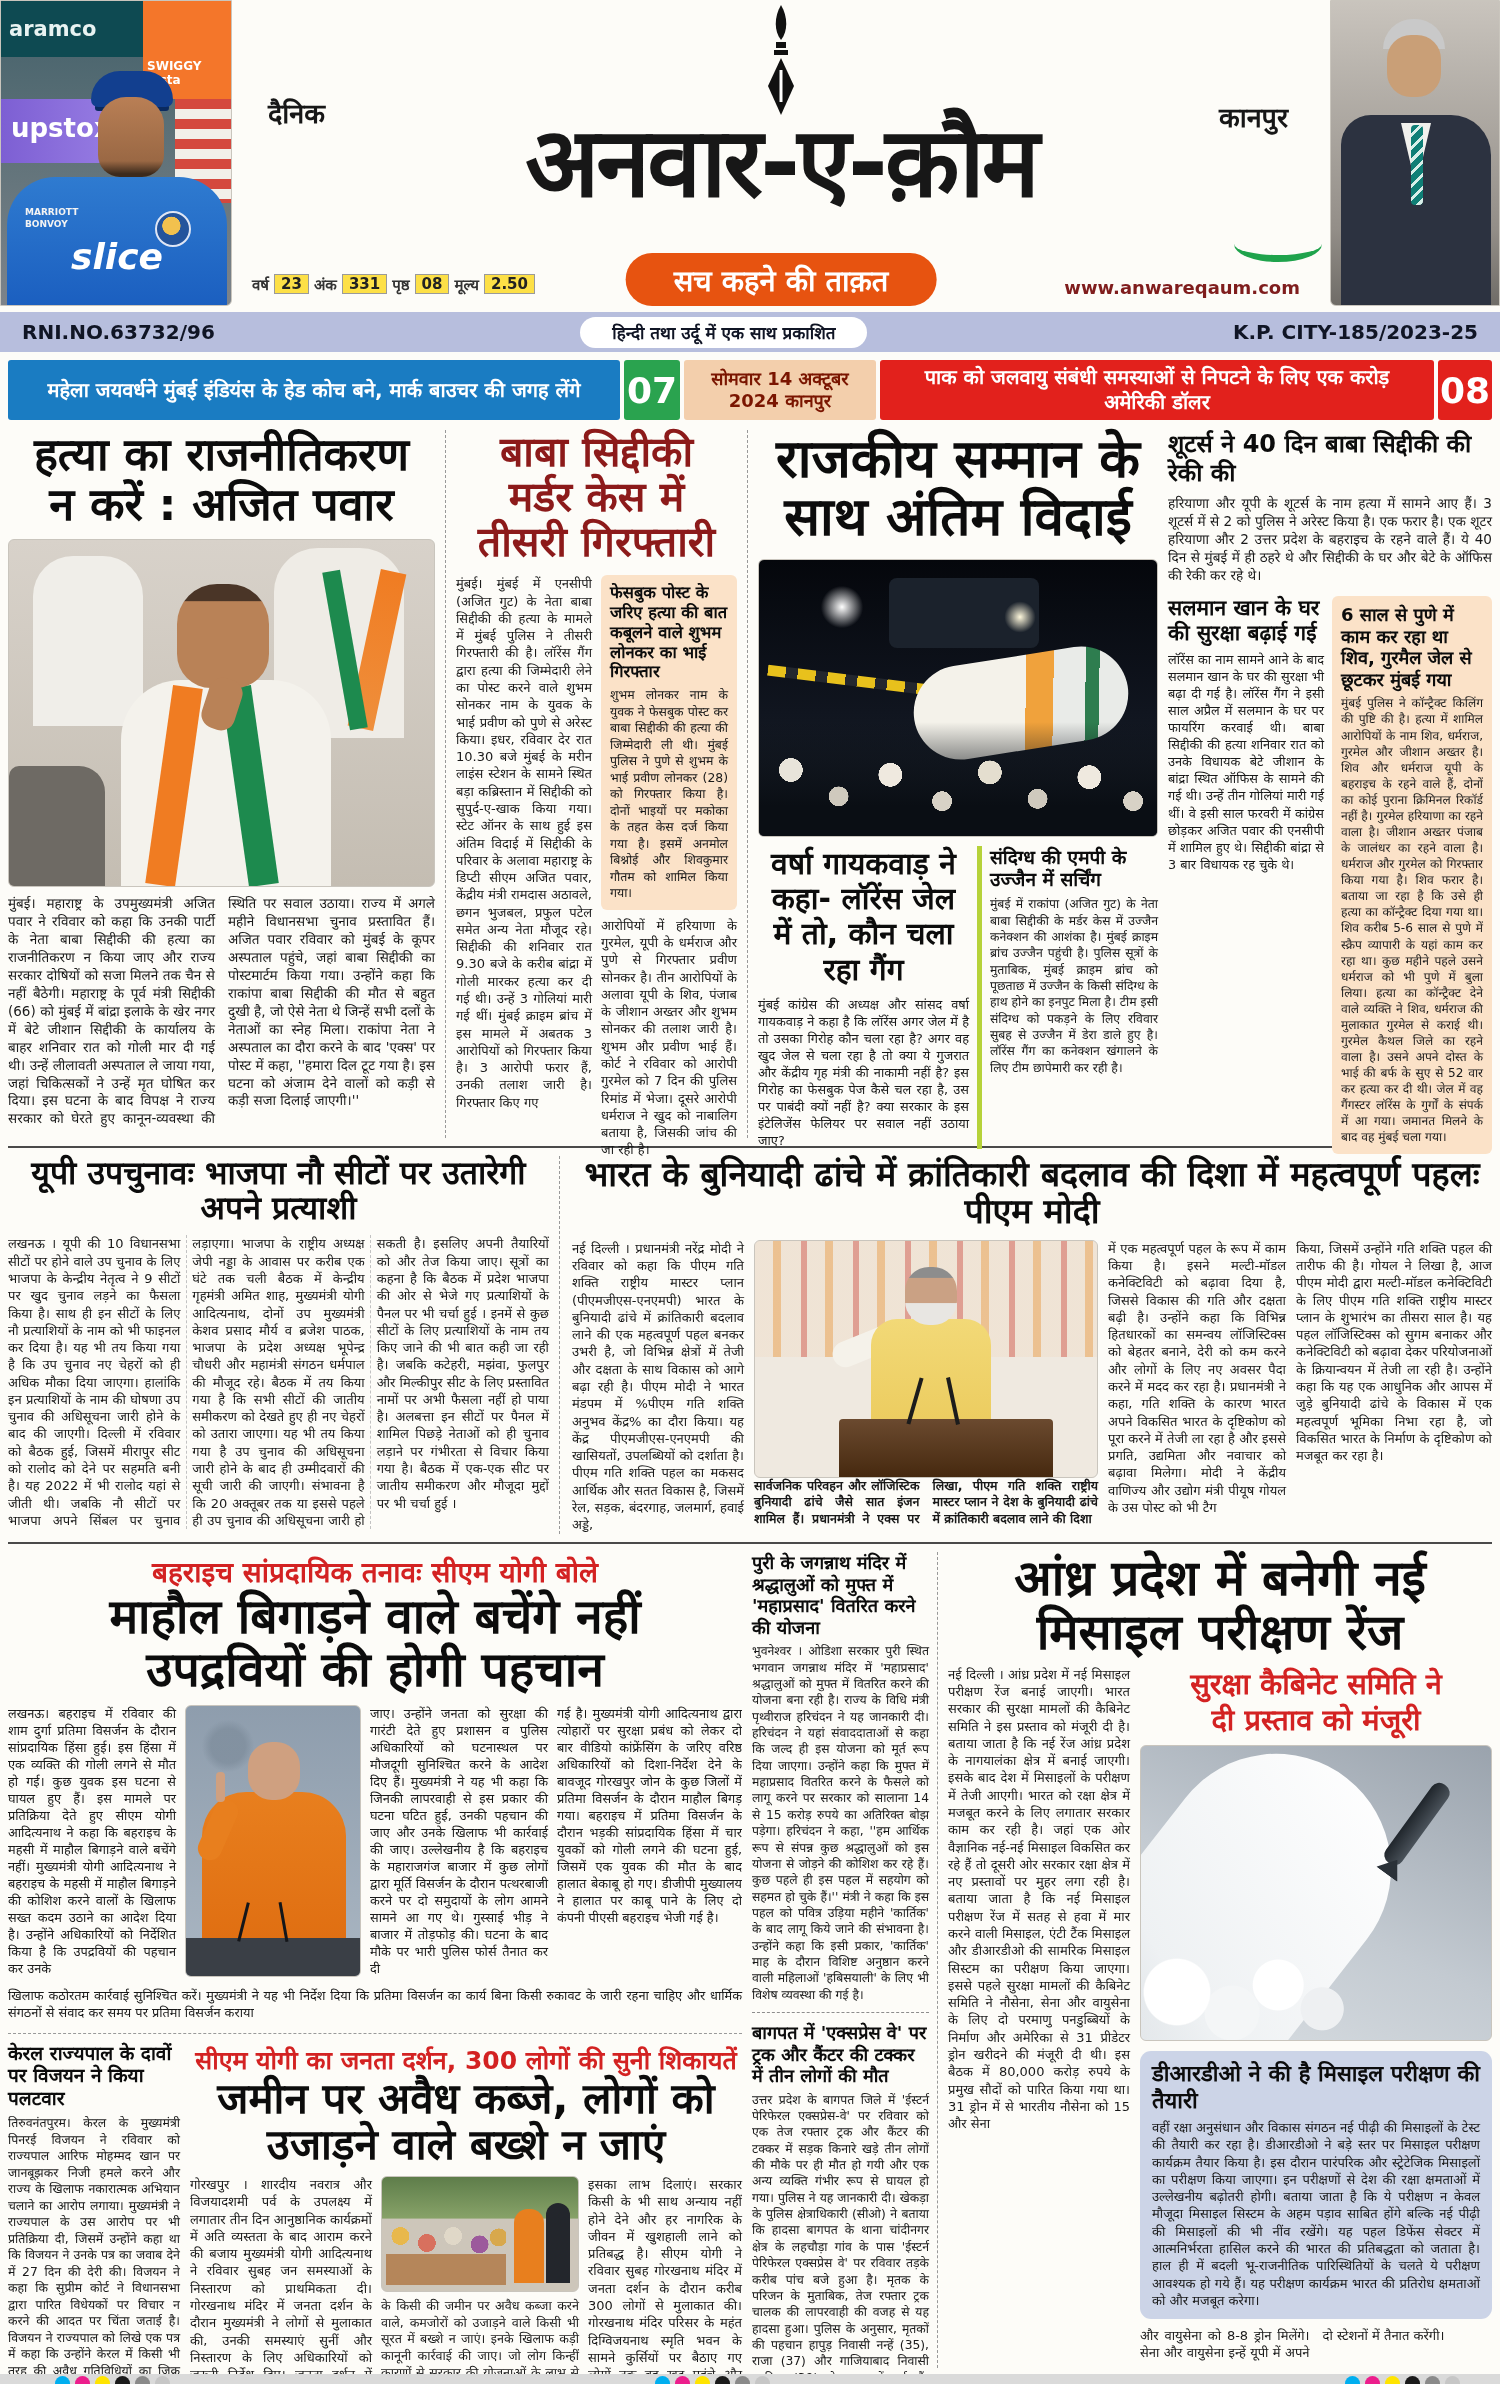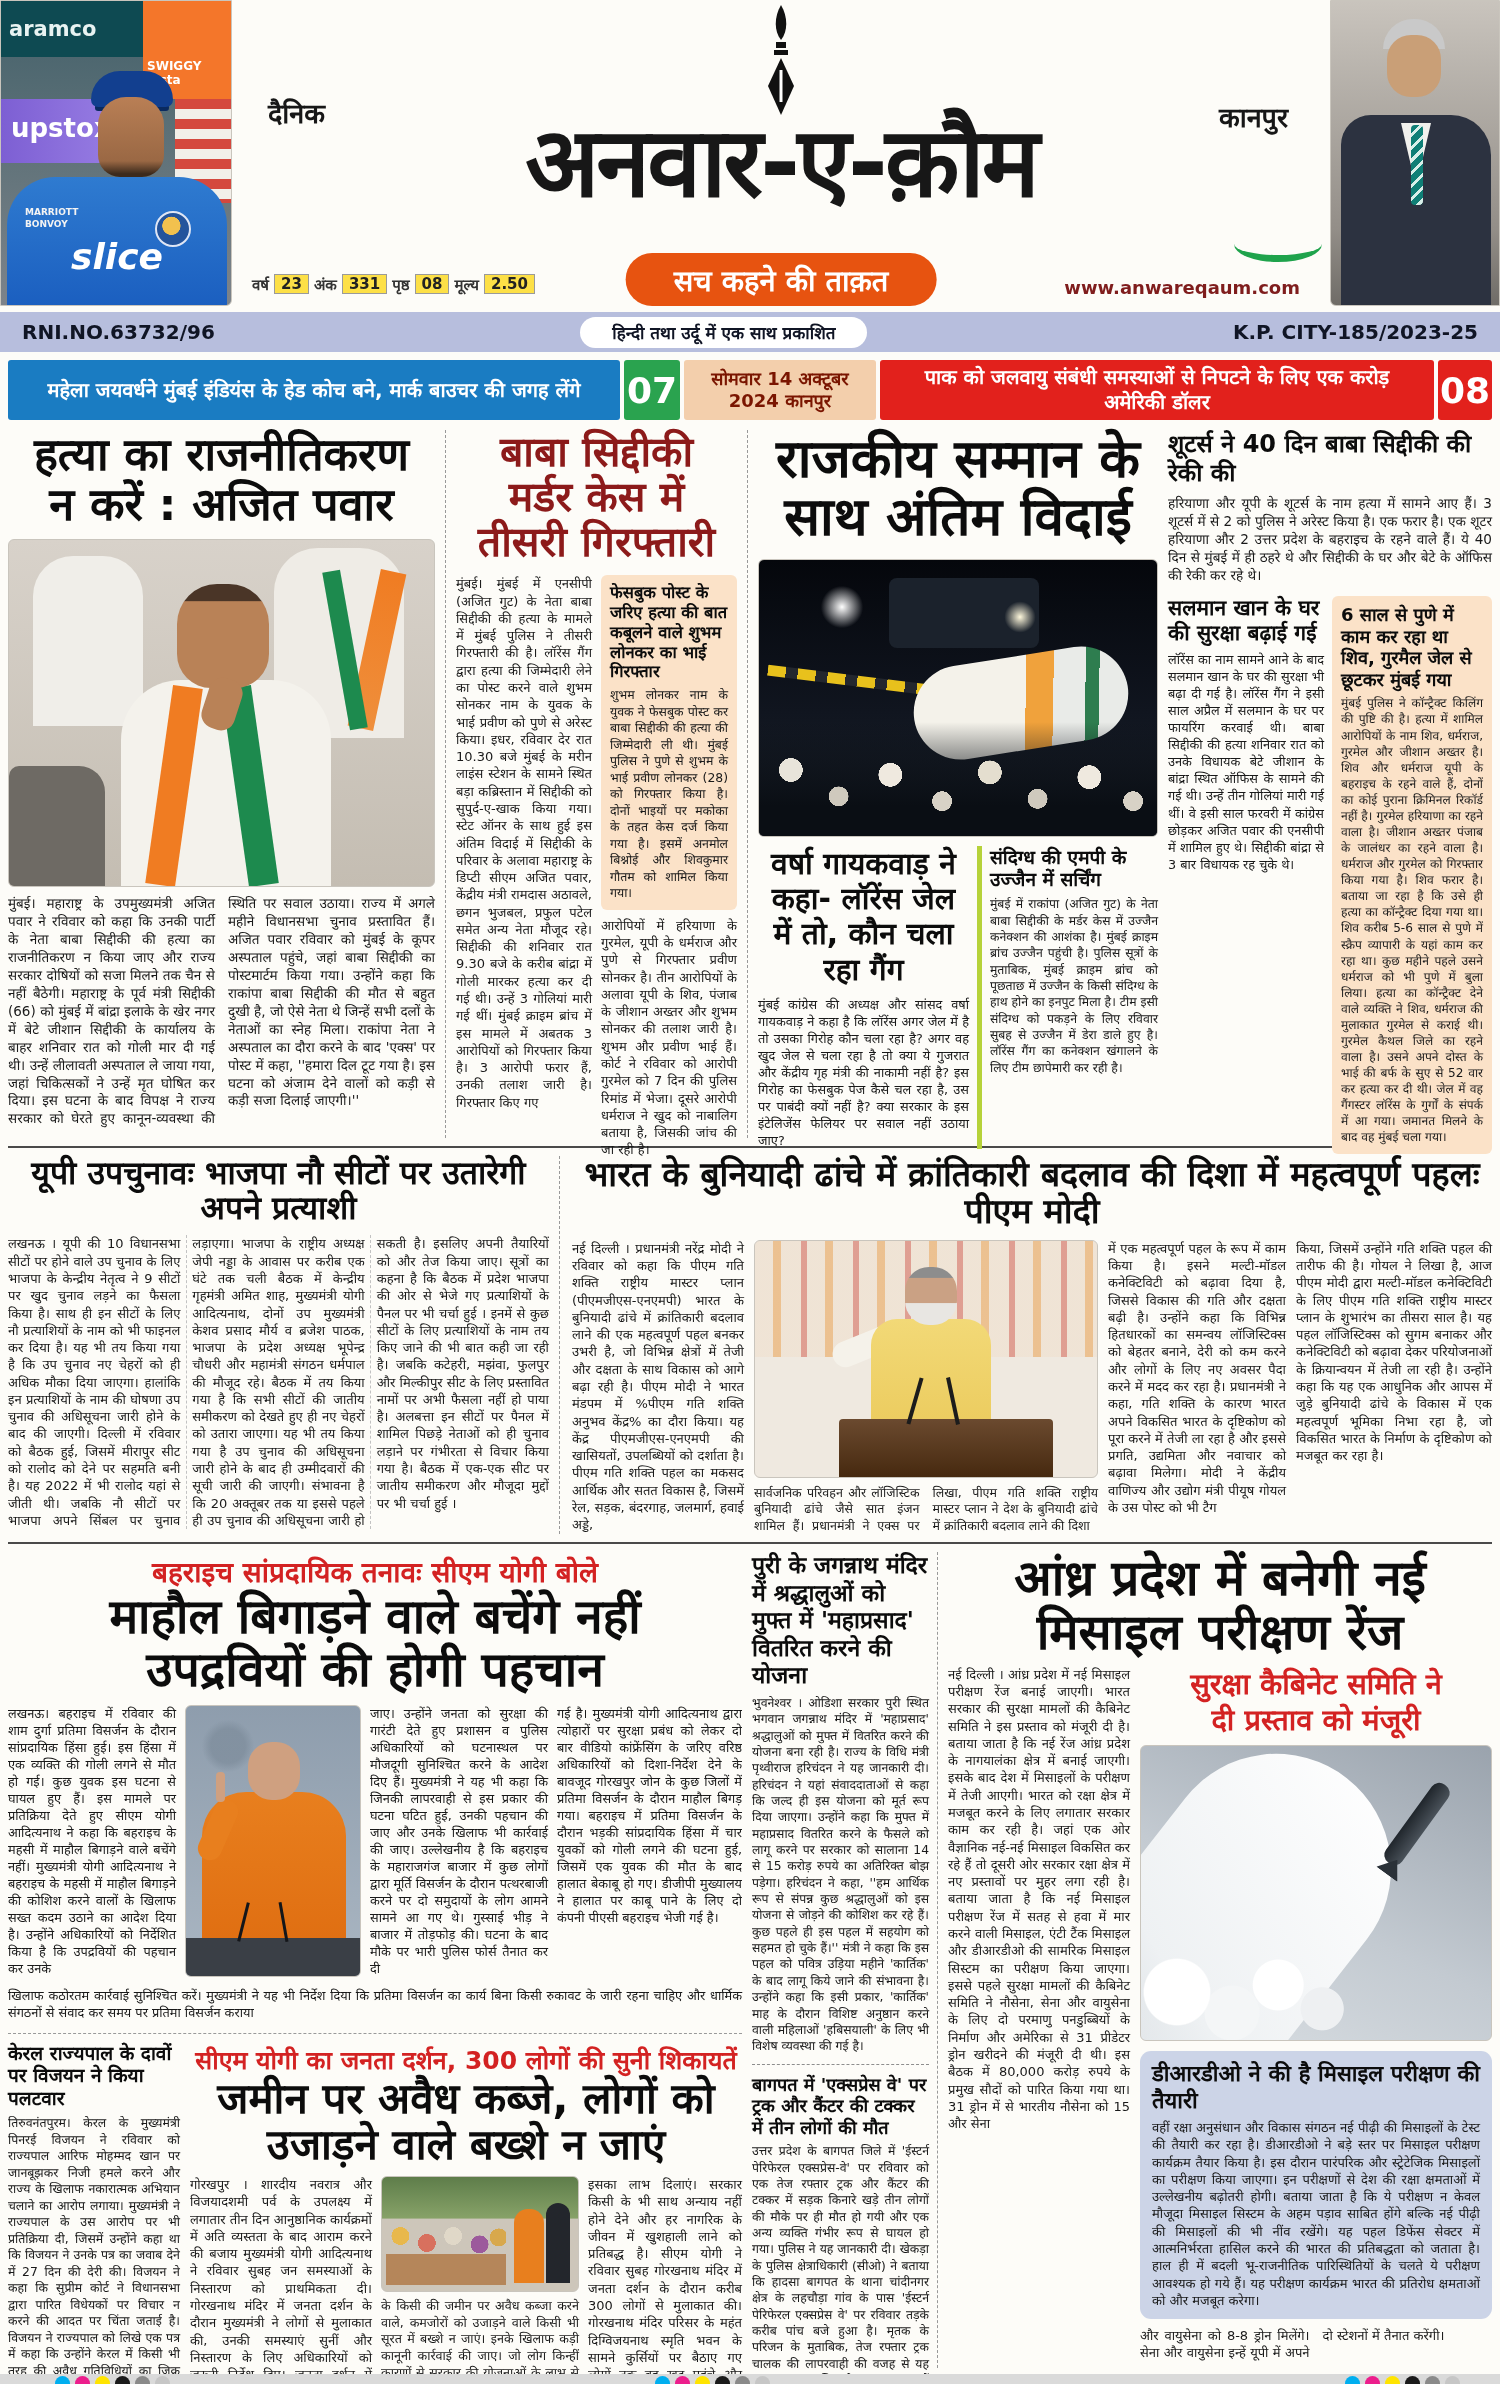--- a/index.html
+++ b/index.html
@@ -320,21 +320,21 @@
         <div style="width:344px;">
           <div class="photo ph-modi">
             <div class="abs md-garland"></div>
             <div class="abs md-arm"></div>
             <div class="abs md-jacket"></div>
             <div class="abs md-head"></div>
             <div class="abs md-podium"></div>
             <div class="abs md-mic1"></div>
             <div class="abs md-mic2"></div>
           </div>
-          <div class="body-txt cols2" style="font-size:12.5px;margin-top:7px;">सार्वजनिक परिवहन और लॉजिस्टिक बुनियादी ढांचे जैसे सात इंजन शामिल हैं। प्रधानमंत्री ने एक्स पर लिखा, पीएम गति शक्ति राष्ट्रीय मास्टर प्लान ने देश के बुनियादी ढांचे में क्रांतिकारी बदलाव लाने की दिशा</div>
+          <div class="body-txt cols2" style="font-size:12.5px;font-weight:bold;">सार्वजनिक परिवहन और लॉजिस्टिक बुनियादी ढांचे जैसे सात इंजन शामिल हैं। प्रधानमंत्री ने एक्स पर लिखा, पीएम गति शक्ति राष्ट्रीय मास्टर प्लान ने देश के बुनियादी ढांचे में क्रांतिकारी बदलाव लाने की दिशा</div>
         </div>
         <div class="body-txt" style="width:178px;">में एक महत्वपूर्ण पहल के रूप में काम किया है। इसने मल्टी-मॉडल कनेक्टिविटी को बढ़ावा दिया है, जिससे विकास की गति और दक्षता बढ़ी है। उन्होंने कहा कि विभिन्न हितधारकों का समन्वय लॉजिस्टिक्स को बेहतर बनाने, देरी को कम करने और लोगों के लिए नए अवसर पैदा करने में मदद कर रहा है। प्रधानमंत्री ने कहा, गति शक्ति के कारण भारत अपने विकसित भारत के दृष्टिकोण को पूरा करने में तेजी ला रहा है और इससे प्रगति, उद्यमिता और नवाचार को बढ़ावा मिलेगा। मोदी ने केंद्रीय वाणिज्य और उद्योग मंत्री पीयूष गोयल के उस पोस्ट को भी टैग</div>
         <div class="body-txt" style="flex:1;">किया, जिसमें उन्होंने गति शक्ति पहल की तारीफ की है। गोयल ने लिखा है, आज पीएम मोदी द्वारा मल्टी-मॉडल कनेक्टिविटी के लिए पीएम गति शक्ति राष्ट्रीय मास्टर प्लान के शुभारंभ का तीसरा साल है। यह पहल लॉजिस्टिक्स को सुगम बनाकर और कनेक्टिविटी को बढ़ावा देकर परियोजनाओं के क्रियान्वयन में तेजी ला रही है। उन्होंने कहा कि यह एक आधुनिक और आपस में जुड़े बुनियादी ढांचे के विकास में एक महत्वपूर्ण भूमिका निभा रहा है, जो विकसित भारत के निर्माण के दृष्टिकोण को मजबूत कर रहा है।</div>
       </div>
     </div>
   </div>
 
   <div class="lower-band">
 
     <div class="lower-left">
@@ -377,21 +377,21 @@
               </div>
               <div class="body-txt" style="font-size:12.6px;margin-top:6px;">के किसी की जमीन पर अवैध कब्जा करने वाले, कमजोरों को उजाड़ने वाले किसी भी सूरत में बख्शे न जाएं। इनके खिलाफ कड़ी कानूनी कार्रवाई की जाए। जो लोग किन्हीं कारणों से सरकार की योजनाओं के लाभ से वंचित हैं, उन्हें</div>
             </div>
             <div class="body-txt" style="flex:1;">इसका लाभ दिलाएं। सरकार किसी के भी साथ अन्याय नहीं होने देने और हर नागरिक के जीवन में खुशहाली लाने को प्रतिबद्ध है। सीएम योगी ने रविवार सुबह गोरखनाथ मंदिर में जनता दर्शन के दौरान करीब 300 लोगों से मुलाकात की। गोरखनाथ मंदिर परिसर के महंत दिग्विजयनाथ स्मृति भवन के सामने कुर्सियों पर बैठाए गए लोगों तक वह खुद पहुंचे और एक-एक करके सबको समस्याएं सुनीं।</div>
           </div>
         </div>
       </div>
     </div>
 
     <div class="mid-col vdash" style="padding-right:8px;">
-      <div class="subhead" style="font-size:23px;margin-bottom:5px;">पुरी के जगन्नाथ मंदिर में श्रद्धालुओं को मुफ्त में 'महाप्रसाद' वितरित करने की योजना</div>
+      <div class="subhead" style="font-size:18px;margin-bottom:5px;">पुरी के जगन्नाथ मंदिर में श्रद्धालुओं को मुफ्त में 'महाप्रसाद' वितरित करने की योजना</div>
       <div class="body-txt" style="font-size:12.3px;">भुवनेश्वर । ओडिशा सरकार पुरी स्थित भगवान जगन्नाथ मंदिर में 'महाप्रसाद' श्रद्धालुओं को मुफ्त में वितरित करने की योजना बना रही है। राज्य के विधि मंत्री पृथ्वीराज हरिचंदन ने यह जानकारी दी। हरिचंदन ने यहां संवाददाताओं से कहा कि जल्द ही इस योजना को मूर्त रूप दिया जाएगा। उन्होंने कहा कि मुफ्त में महाप्रसाद वितरित करने के फैसले को लागू करने पर सरकार को सालाना 14 से 15 करोड़ रुपये का अतिरिक्त बोझ पड़ेगा। हरिचंदन ने कहा, ''हम आर्थिक रूप से संपन्न कुछ श्रद्धालुओं को इस योजना से जोड़ने की कोशिश कर रहे हैं। कुछ पहले ही इस पहल में सहयोग को सहमत हो चुके हैं।'' मंत्री ने कहा कि इस पहल को पवित्र उड़िया महीने 'कार्तिक' के बाद लागू किये जाने की संभावना है। उन्होंने कहा कि इसी प्रकार, 'कार्तिक' माह के दौरान विशिष्ट अनुष्ठान करने वाली महिलाओं 'हबिसयाली' के लिए भी विशेष व्यवस्था की गई है।</div>
       <div class="hr-dash"></div>
       <div class="subhead" style="font-size:18px;margin-bottom:5px;">बागपत में 'एक्सप्रेस वे' पर ट्रक और कैंटर की टक्कर में तीन लोगों की मौत</div>
       <div class="body-txt" style="font-size:12.3px;">उत्तर प्रदेश के बागपत जिले में 'ईस्टर्न पेरिफेरल एक्सप्रेस-वे' पर रविवार को एक तेज रफ्तार ट्रक और कैंटर की टक्कर में सड़क किनारे खड़े तीन लोगों की मौके पर ही मौत हो गयी और एक अन्य व्यक्ति गंभीर रूप से घायल हो गया। पुलिस ने यह जानकारी दी। खेकड़ा के पुलिस क्षेत्राधिकारी (सीओ) ने बताया कि हादसा बागपत के थाना चांदीनगर क्षेत्र के लहचौड़ा गांव के पास 'ईस्टर्न पेरिफेरल एक्सप्रेस वे' पर रविवार तड़के करीब पांच बजे हुआ है। मृतक के परिजन के मुताबिक, तेज रफ्तार ट्रक चालक की लापरवाही की वजह से यह हादसा हुआ। पुलिस के अनुसार, मृतकों की पहचान हापुड़ निवासी नन्हें (35), राजा (37) और गाजियाबाद निवासी अकील (39) के रूप में हुई हैं। अधिकारी ने बताया कि पुलिस ने तीनों के शवों को पोस्टमार्टम के लिए भेज दिया । और परिजनों की शिकायत पर कानूनी कार्रवाई शुरू कर दी।</div>
     </div>
 
     <div class="lower-right">
       <div class="h-center" style="font-size:49px;">आंध्र प्रदेश में बनेगी नई</div>
       <div class="h-center" style="font-size:49px;">मिसाइल परीक्षण रेंज</div>
       <div class="ms-row">

